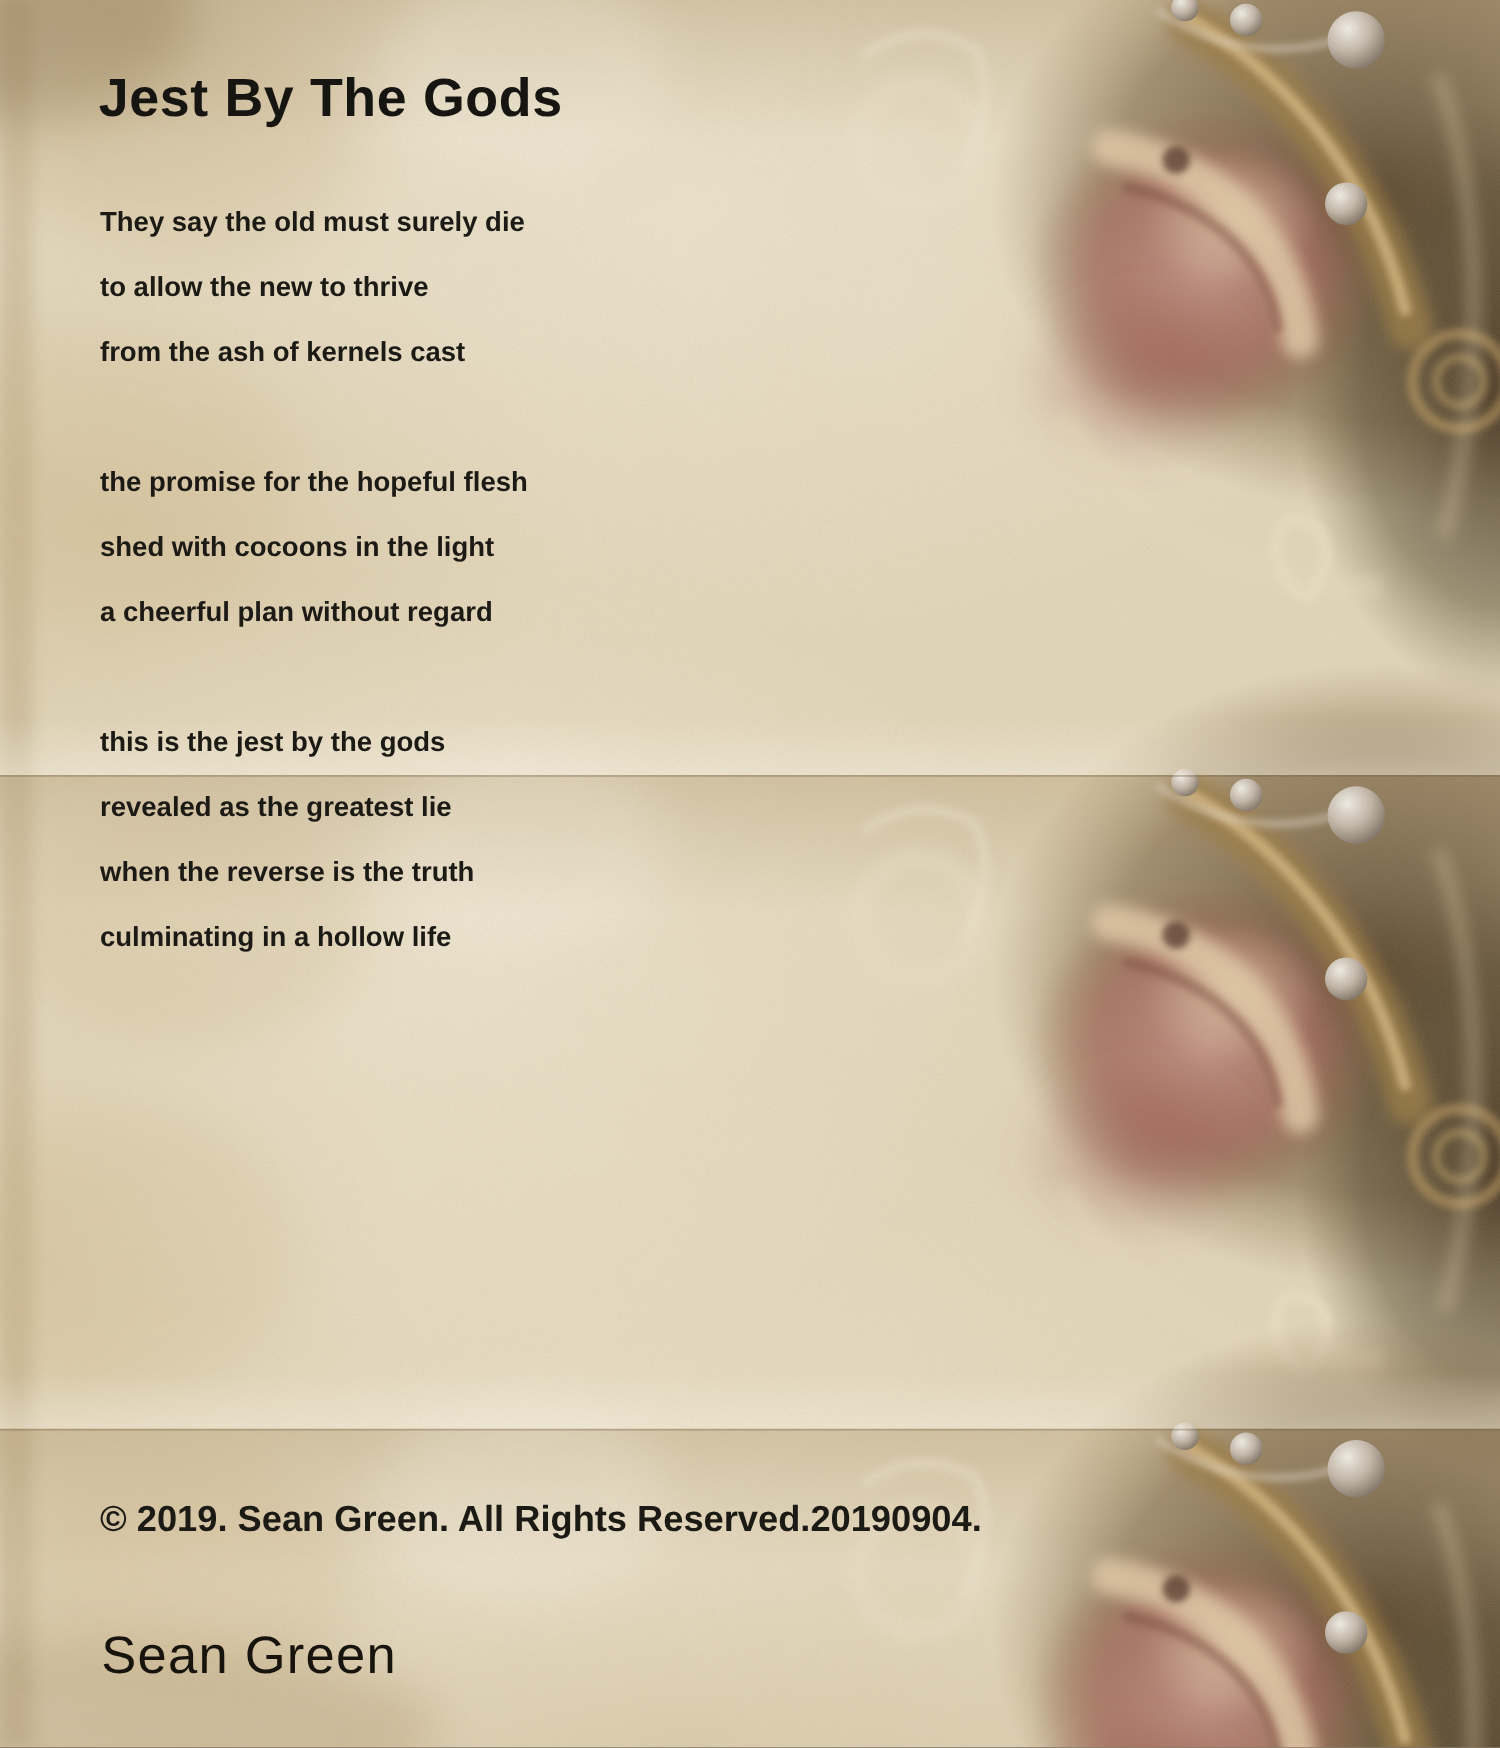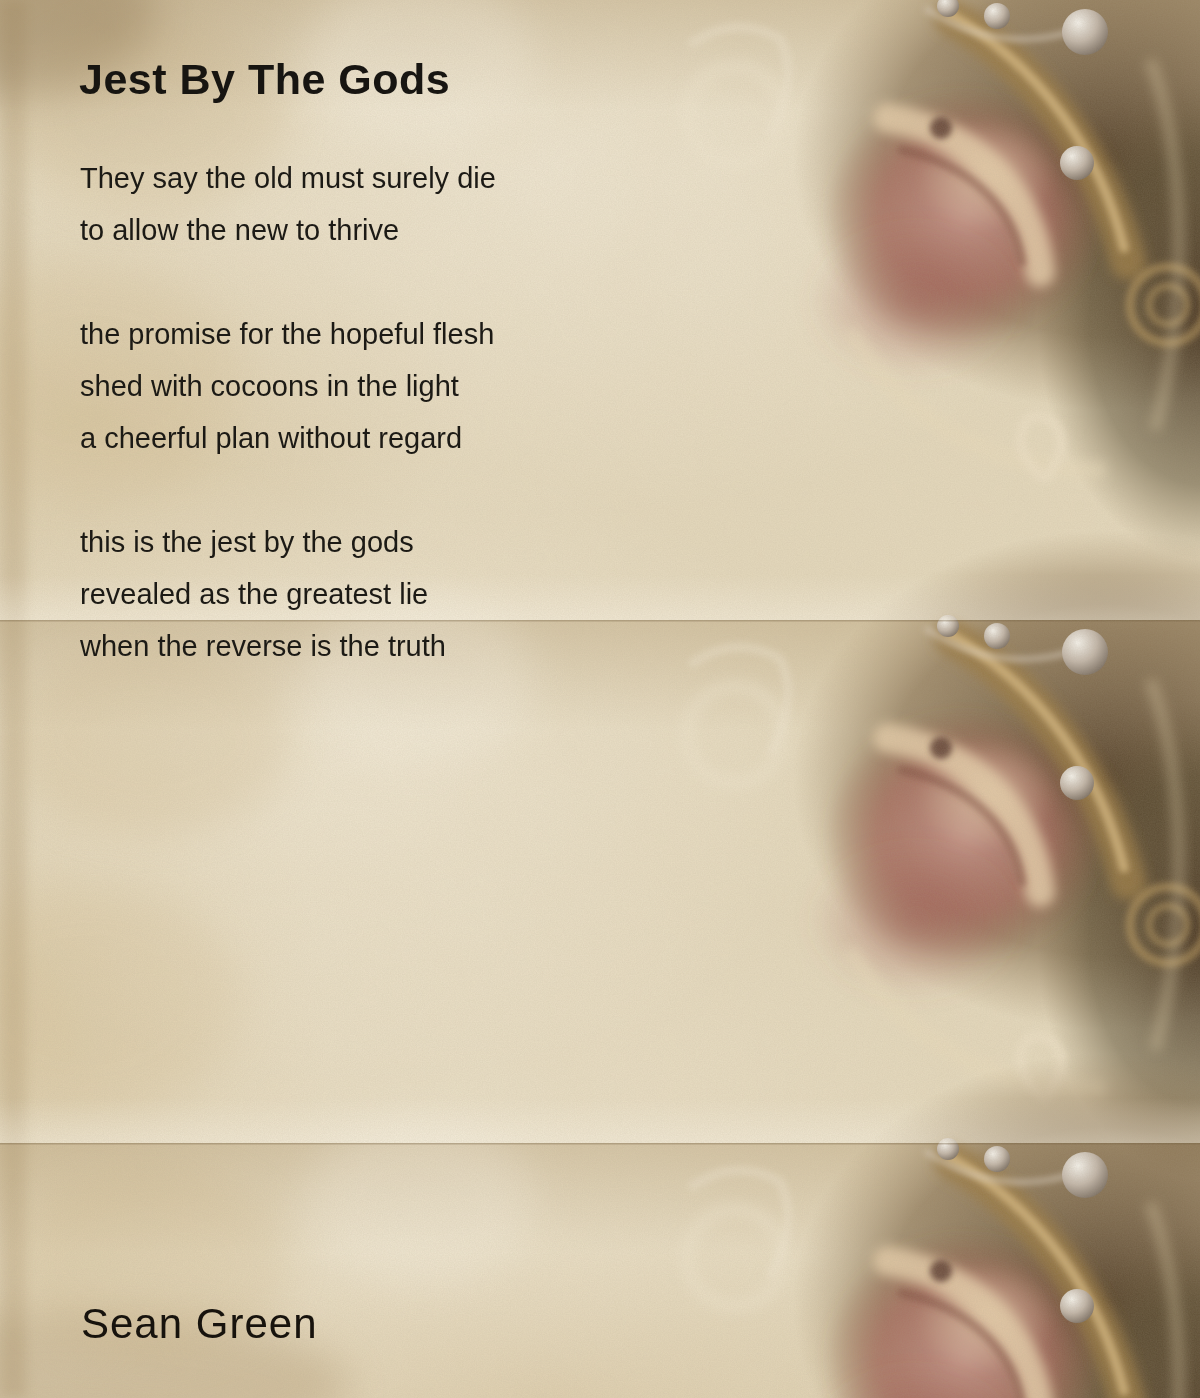--- a/index.html
+++ b/index.html
@@ -22,21 +22,21 @@
   svg.bg { position: absolute; left: 0; top: 0; display: block; }
   .content { position: absolute; left: 0; top: 0; width: 100%; height: 100%; margin-left: 17px; }
   .poem-title {
     position: absolute; left: 62px; top: 58px; margin: 0;
     font-size: 43px; font-weight: 700; line-height: 1;
     color: #171511; letter-spacing: 0.5px; white-space: nowrap;
   }
   .poem { position: absolute; left: 63px; top: 152px; width: 1000px; }
   .stanza { margin: 0 0 52px 0; }
   .line {
-    font-size: 29px; font-weight: 400; line-height: 52px;
+    font-size: 22px; font-weight: 700; line-height: 52px;
     color: #1c1a15; white-space: nowrap;
   }
   .copyright {
     position: absolute; left: 63px; top: 1190px;
     font-size: 29px; font-weight: 700; line-height: 52px;
     color: #1c1a15; white-space: nowrap;
   }
   .signature {
     position: absolute; left: 64px; top: 1303px;
     font-size: 42px; font-weight: 400; line-height: 1;
@@ -156,30 +156,33 @@
   </svg>
 
   <div class="content">
 
     <h1 class="poem-title">Jest By The Gods</h1>
 
     <div class="poem">
       <div class="stanza">
         <div class="line">They say the old must surely die</div>
         <div class="line">to allow the new to thrive</div>
+        <div class="line">from the ash of kernels cast</div>
       </div>
       <div class="stanza">
         <div class="line">the promise for the hopeful flesh</div>
         <div class="line">shed with cocoons in the light</div>
         <div class="line">a cheerful plan without regard</div>
       </div>
       <div class="stanza">
         <div class="line">this is the jest by the gods</div>
         <div class="line">revealed as the greatest lie</div>
         <div class="line">when the reverse is the truth</div>
+        <div class="line">culminating in a hollow life</div>
       </div>
     </div>
 
+    <div class="copyright">© 2019. Sean Green. All Rights Reserved.20190904.</div>
 
     <div class="signature">Sean Green</div>
 
   </div>
 </main>
 
 </body></html>

